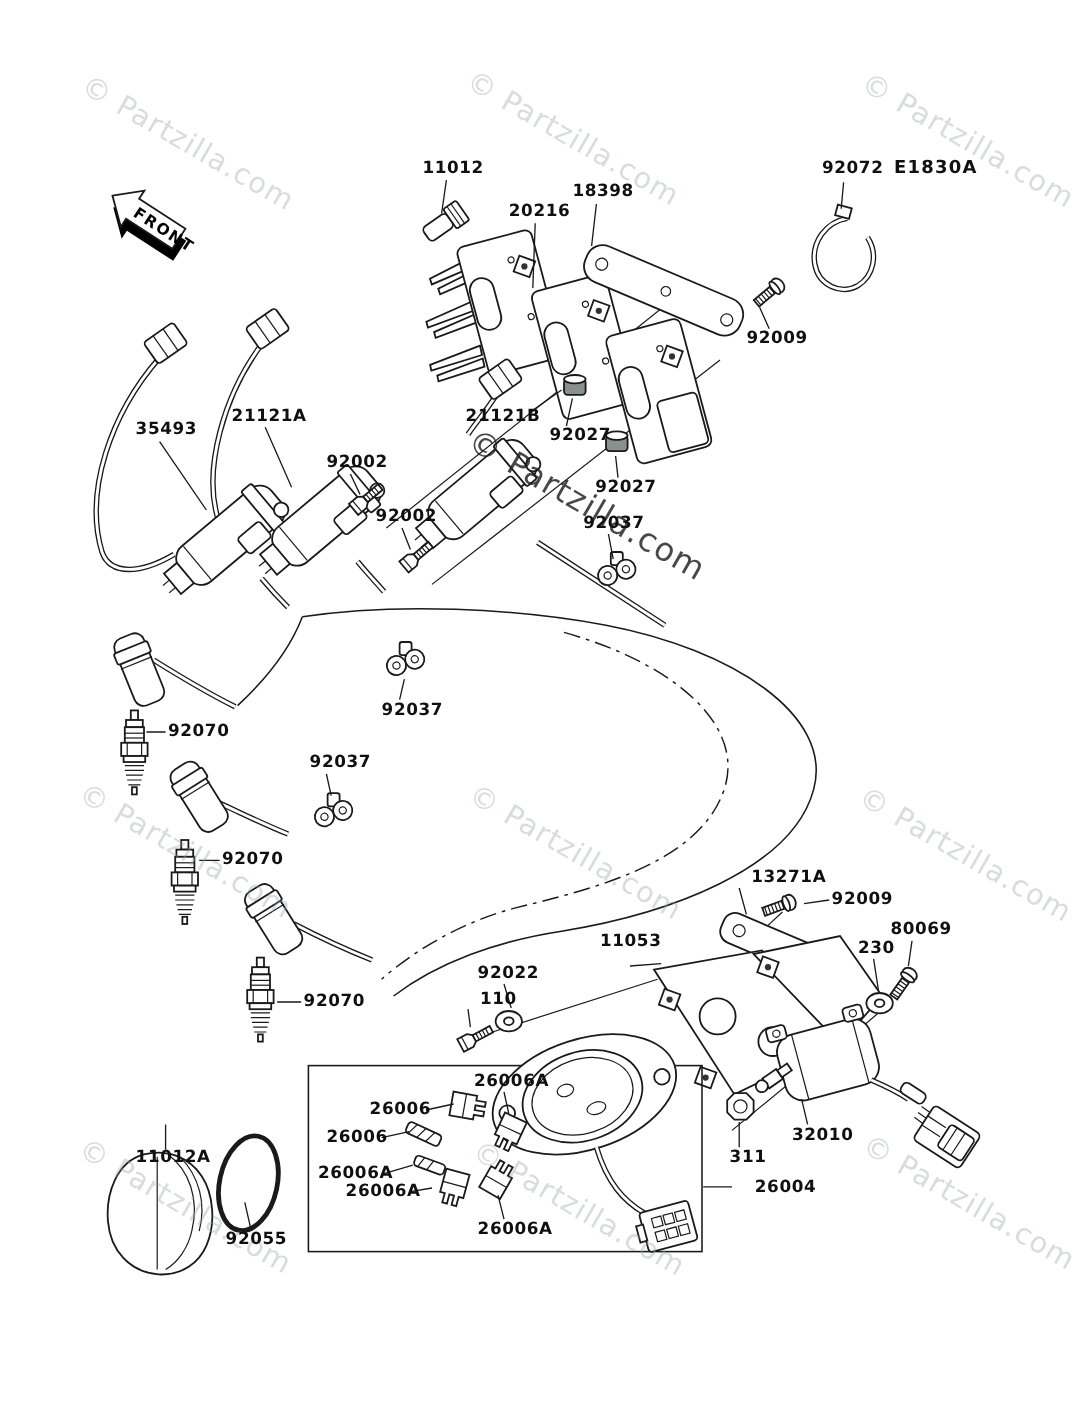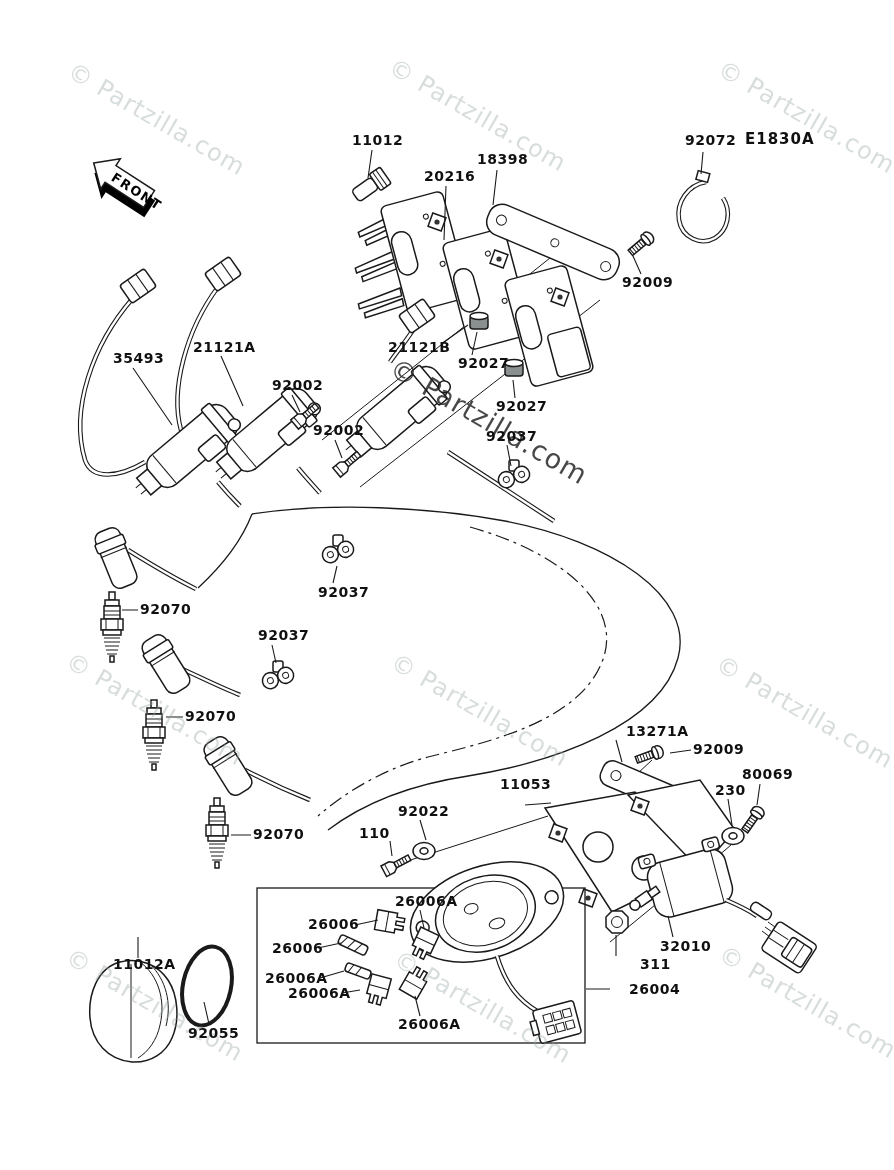--- a/index.html
+++ b/index.html
@@ -407,27 +407,27 @@
       <div class="plabel" style="left: 258px; top: 627px;">92037</div>
       <div class="plabel" style="left: 140px; top: 601px;">92070</div>
       <div class="plabel" style="left: 185px; top: 708px;">92070</div>
       <div class="plabel" style="left: 253px; top: 826px;">92070</div>
       <div class="plabel" style="left: 588px; top: 723px; margin-left: 38px;">13271A</div>
       <div class="plabel" style="left: 693px; top: 741px;">92009</div>
       <div class="plabel" style="left: 742px; top: 766px;">80069</div>
       <div class="plabel" style="left: 715px; top: 782px;">230</div>
       <div class="plabel" style="left: 398px; top: 803px;">92022</div>
       <div class="plabel" style="left: 480px; top: 776px; margin-left: 20px;">11053</div>
-      <div class="plabel" style="left: 359px; top: 825px;">110</div>
+      <div class="plabel" style="left: 400px; top: 825px;">110</div>
       <div class="plabel" style="left: 395px; top: 893px;">26006A</div>
       <div class="plabel" style="left: 308px; top: 916px;">26006</div>
       <div class="plabel" style="left: 272px; top: 940px;">26006</div>
       <div class="plabel" style="left: 265px; top: 970px;">26006A</div>
       <div class="plabel" style="left: 288px; top: 985px;">26006A</div>
       <div class="plabel" style="left: 398px; top: 1016px;">26006A</div>
       <div class="plabel" style="left: 660px; top: 938px;">32010</div>
-      <div class="plabel" style="left: 608px; top: 956px; margin-left: 32px;">311</div>
+      <div class="plabel" style="left: 608px; top: 956px;">311</div>
       <div class="plabel" style="left: 629px; top: 981px;">26004</div>
       <div class="plabel" style="left: 113px; top: 920px; margin-top: 36px;">11012A</div>
       <div class="plabel" style="left: 188px; top: 1025px;">92055</div>
     </div>
 
 </div>
 
 </body></html>

